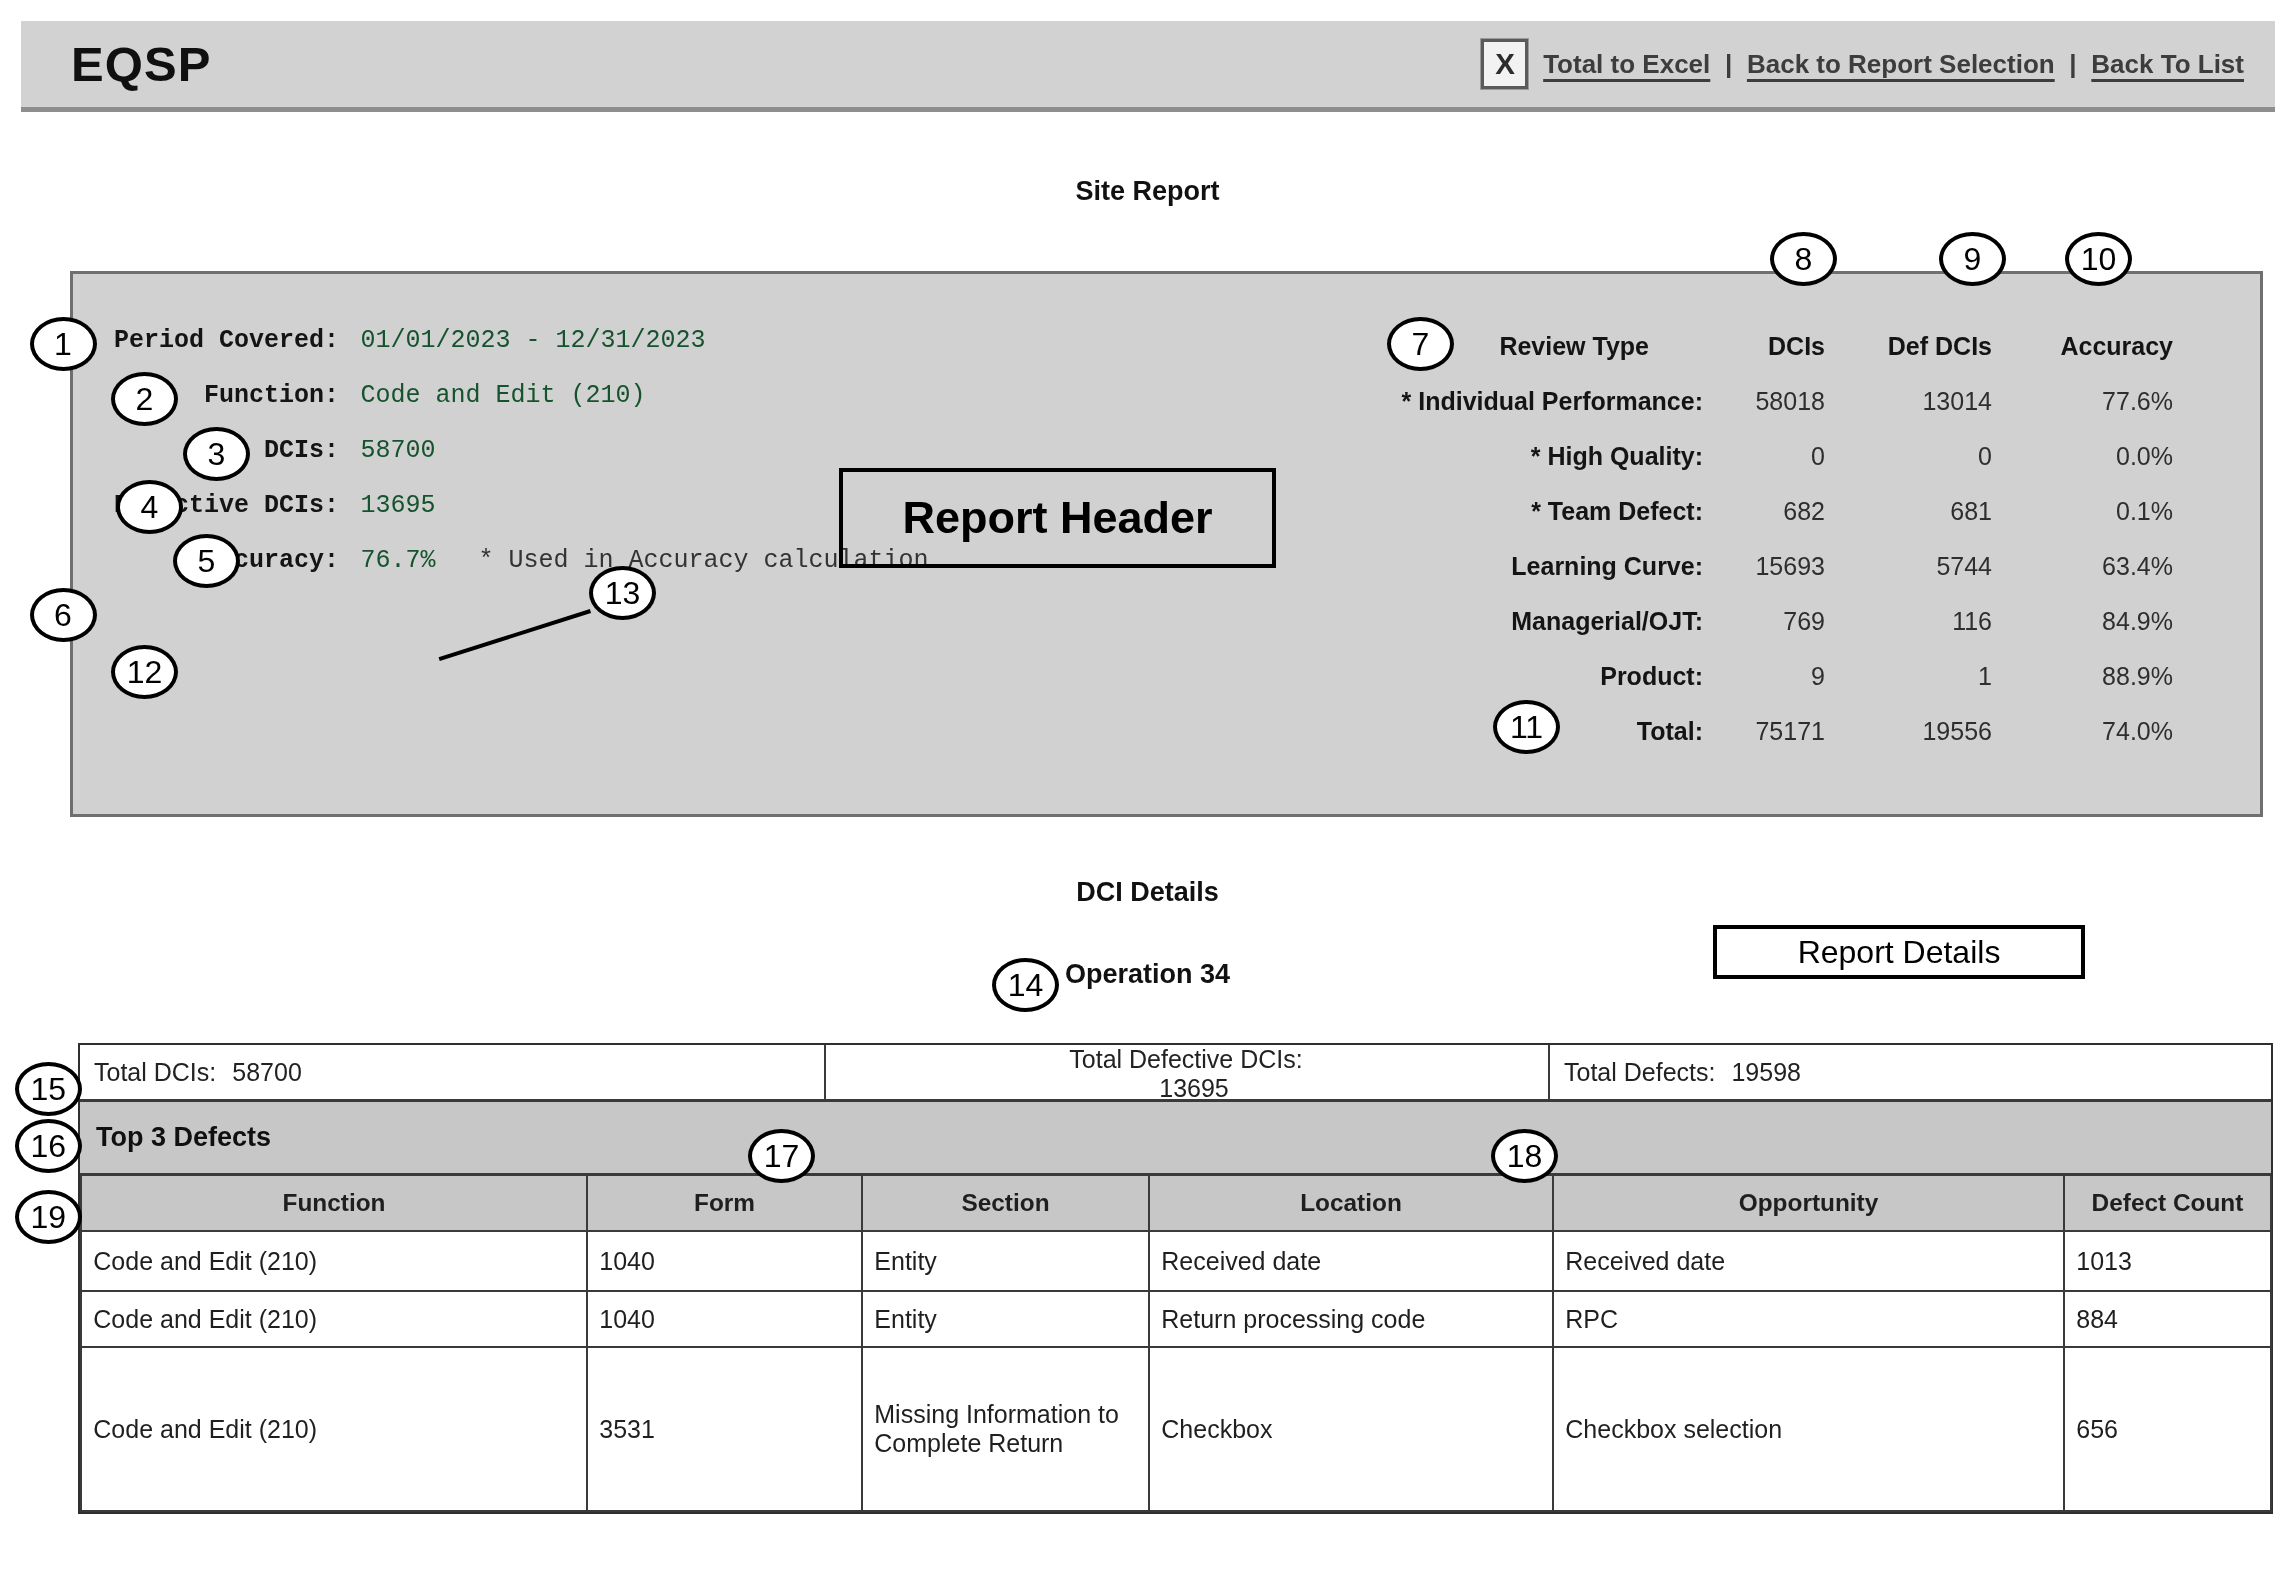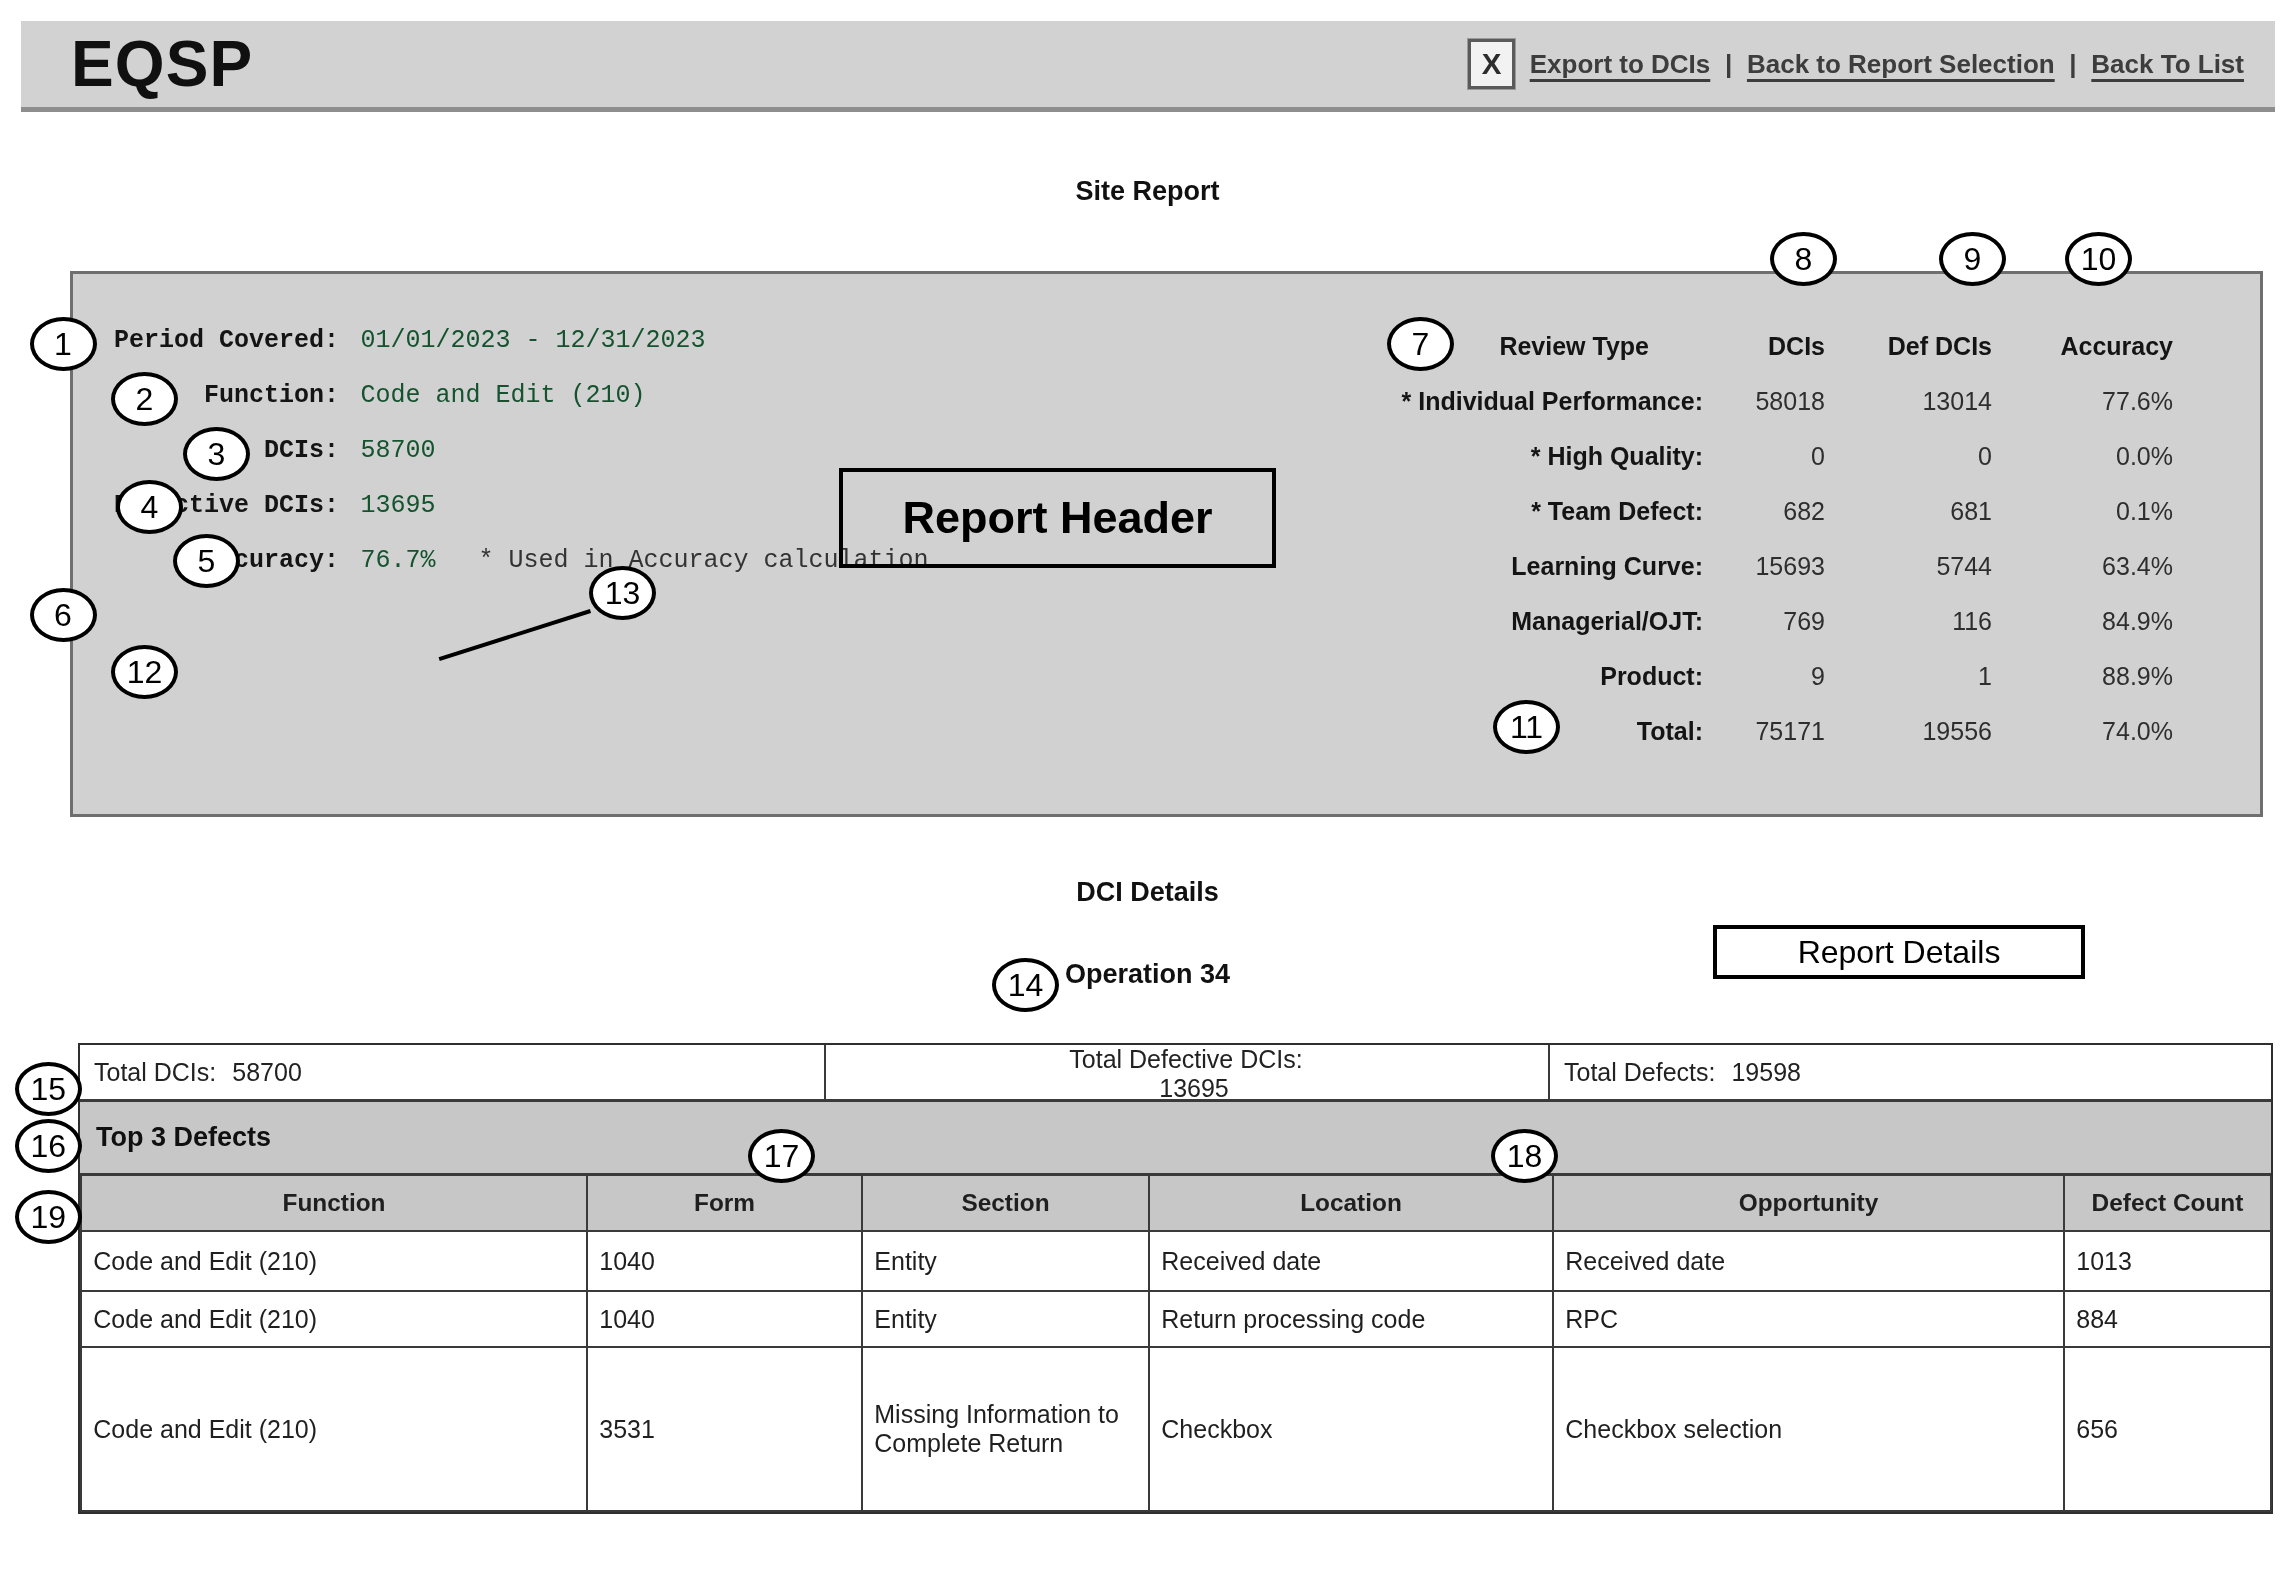--- a/index.html
+++ b/index.html
@@ -3,21 +3,21 @@
 <meta charset="utf-8">
 <style>
   html,body{margin:0;padding:0;background:#fff;}
   #screen{position:relative;width:2295px;height:1596px;background:#fff;overflow:hidden;
           font-family:"Liberation Sans", sans-serif;color:#1c1c1c;}
   .abs{position:absolute;}
 
   
   .topbar{left:21px;top:21px;width:2254px;height:86px;background:#d2d2d2;
           border-bottom:5.7px solid #8e8e8e;display:flex;align-items:center;}
-  .app-title{font-size:64px;font-weight:700;color:#101010;margin-left:50px;letter-spacing:1.1px;}
+  .app-title{font-size:49px;font-weight:700;color:#101010;margin-left:50px;letter-spacing:1.1px;}
   .toplinks{margin-left:auto;margin-right:31px;display:flex;align-items:center;gap:14.7px;
             font-size:26px;font-weight:600;color:#3d3d3d;}
   .xlicon{width:41px;height:44px;background:#f2f2f2;border:3.4px solid #5a5a5a;outline:1.1px solid #9a9a9a;
           display:flex;align-items:center;justify-content:center;font-size:29.5px;font-weight:700;color:#2d2d2d;}
   .tlink{text-decoration:underline;text-decoration-thickness:2.8px;text-underline-offset:5.7px;cursor:pointer;}
   .tsep{color:#3d3d3d;}
 
   
   .center-title{left:0;width:2295px;text-align:center;font-weight:700;color:#111;}
   .site-report{top:176px;font-size:27px;}
@@ -75,21 +75,21 @@
 </style>
 </head>
 <body>
 
 <div id="screen">
 
   <div class="abs topbar">
     <div class="app-title">EQSP</div>
     <div class="toplinks">
       <span class="xlicon">X</span>
-      <span class="tlink">Export to DCIs</span>
+      <span class="tlink">Total to Excel</span>
       <span class="tsep">|</span>
       <span class="tlink">Back to Report Selection</span>
       <span class="tsep">|</span>
       <span class="tlink">Back To List</span>
     </div>
   </div>
 
   <div class="abs center-title site-report">Site Report</div>
 
   <div class="abs rh-box"></div>

